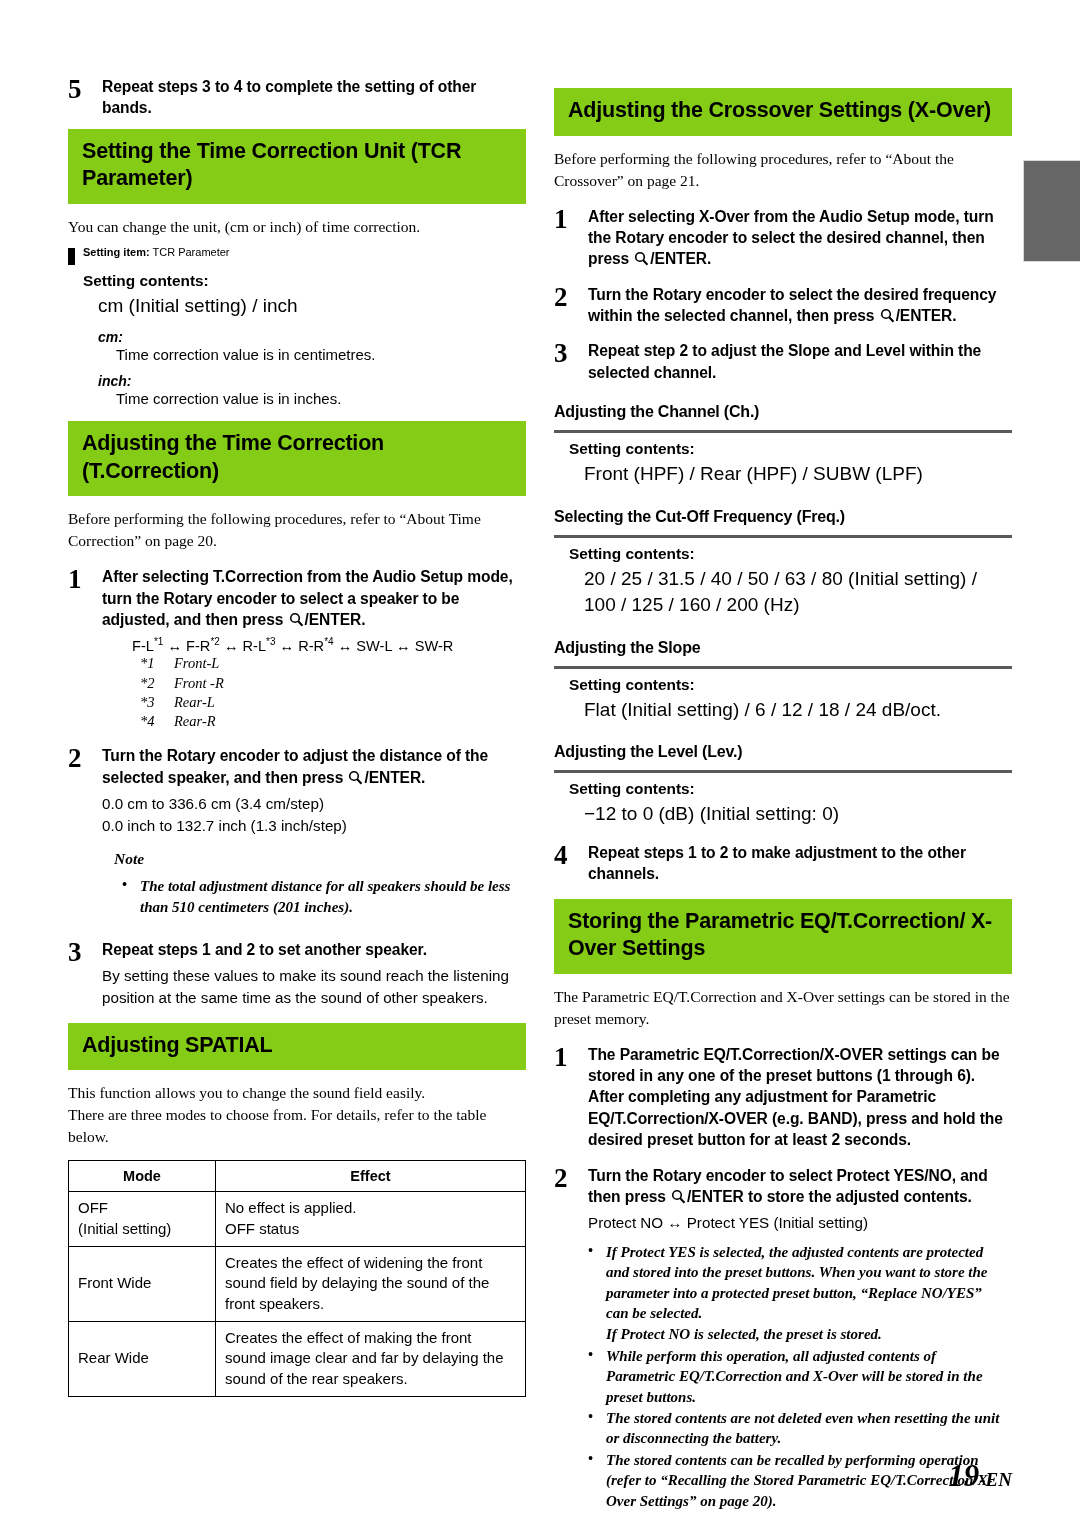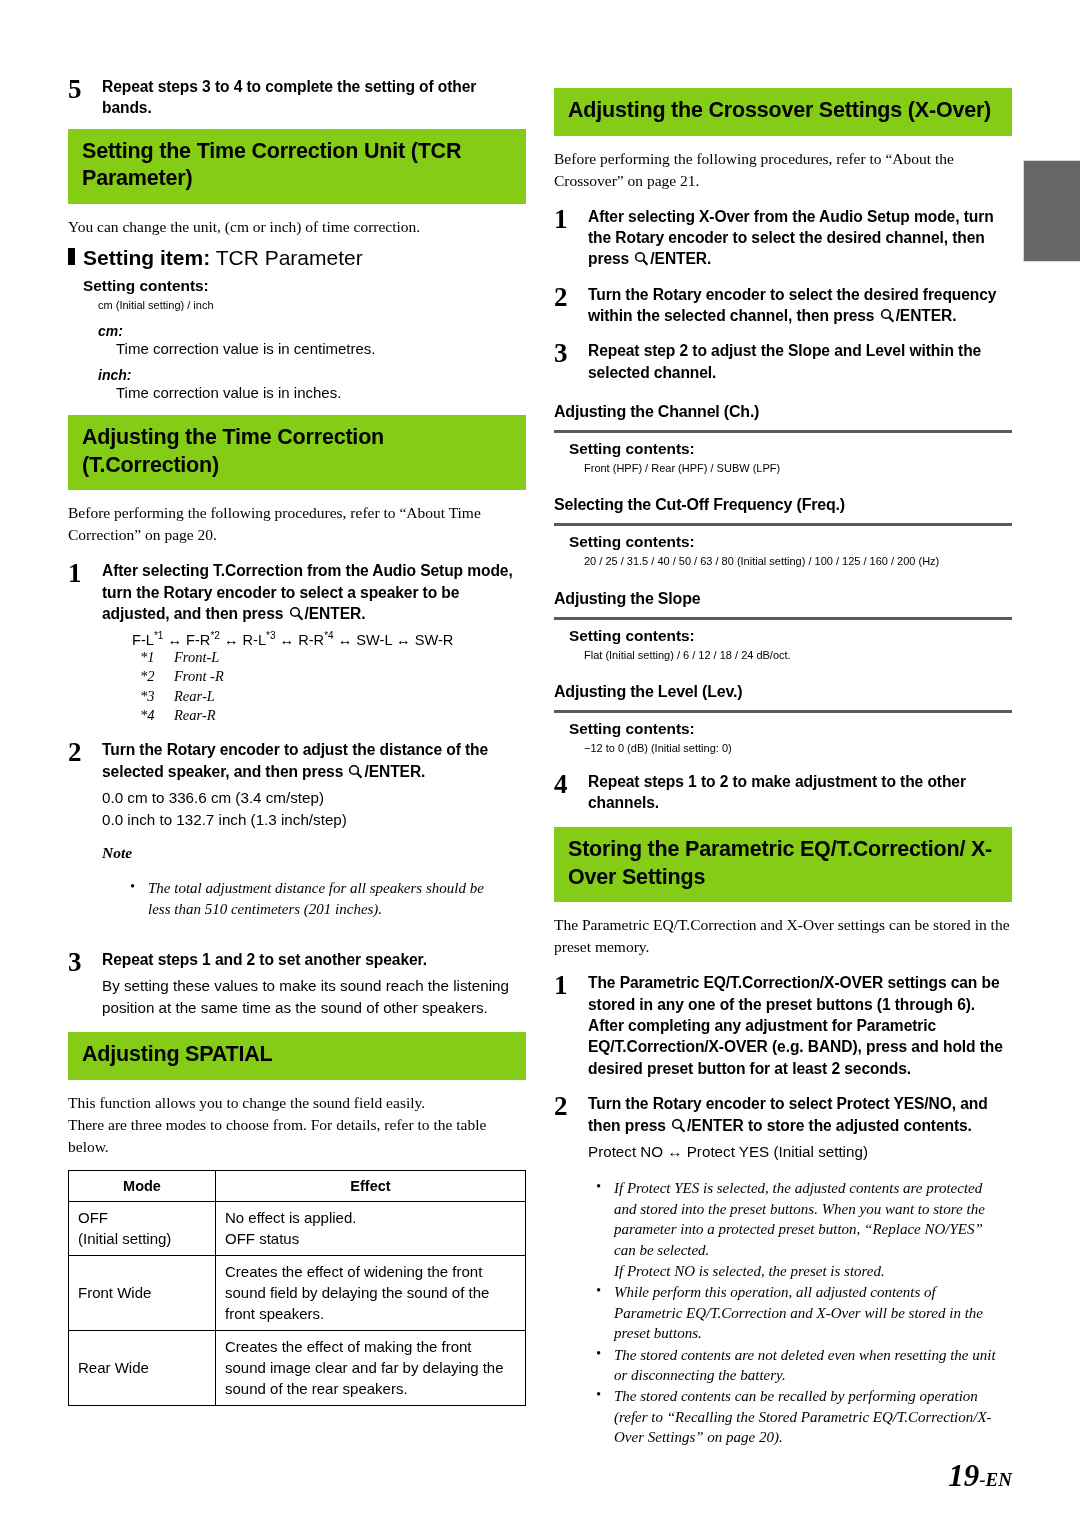--- a/index.html
+++ b/index.html
@@ -40,31 +40,31 @@
   .step { display:flex; margin:14px 0 0 0; }
   .step-num {
     font-family:"Liberation Serif", serif; font-weight:bold; font-size:27px;
     line-height:0.95; width:34px; flex:none; padding-top:1px;
   }
   .step-body { flex:1; }
   .step-text { font-weight:bold; font-size:15.6px; line-height:1.37; letter-spacing:-0.1px; }
   .step-sub { font-size:15.2px; line-height:1.42; margin-top:5px; }
 
   
-  .sitem { font-size:21px; margin:0 0 0 0; display:flex; align-items:flex-start; }
+  .sitem { font-size:11px; margin:0 0 0 0; display:flex; align-items:flex-start; }
   .sbar { display:inline-block; width:7px; height:17px; background:#000; margin:2px 8px 0 0; flex:none; }
   .sitem b { font-weight:bold; }
   .scontents { font-weight:bold; font-size:15.4px; margin:7px 0 0 15px; }
-  .svalue { font-size:11px; margin:3px 0 0 30px; line-height:1.4; }
+  .svalue { font-size:19px; margin:3px 0 0 30px; line-height:1.4; }
   .defterm { font-style:italic; font-weight:bold; font-size:14px; margin:10px 0 0 30px; }
   .defdesc { font-size:15px; margin:1px 0 0 48px; }
 
   
   .note-title { font-family:"Liberation Serif", serif; font-weight:bold; font-style:italic; font-size:15.5px; margin:14px 0 2px 14px; }
-  .note-list { margin:16px; padding:0; list-style:none; }
+  .note-list { margin:8px; padding:0; list-style:none;font-weight:bold; }
   .note-list li {
     font-family:"Liberation Serif", serif; font-style:italic; font-size:15px; line-height:1.36;
     position:relative; padding-left:30px; margin:0 0 1px 14px;
   }
   .note-list li:before { content:"\2022"; position:absolute; left:12px; top:-1px; font-size:14px; }
   .note-list li.nobullet { padding-left:30px; }
   .note-list li.nobullet:before { content:""; }
 
   
   table.spatial { border-collapse:collapse; width:100%; margin-top:12px;padding-left:12px; }
@@ -160,21 +160,21 @@
       <div class="step">
         <div class="step-num">2</div>
         <div class="step-body">
           <div class="step-text"><span>Turn the </span><b>Rotary encoder</b><span> to adjust the distance of the selected speaker, and then press </span><span class="ent"><svg width="15" height="15" viewBox="0 0 15 15">
                   <circle cx="6" cy="6" r="4.3" fill="none" stroke="#000" stroke-width="1.6"></circle>
                   <line x1="9.2" y1="9.2" x2="13.5" y2="13.8" stroke="#000" stroke-width="2"></line>
                 </svg></span><span>/ENTER.</span></div>
           <div class="step-sub">0.0 cm to 336.6 cm (3.4 cm/step)</div>
           <div class="step-sub" style="margin-top:0">0.0 inch to 132.7 inch (1.3 inch/step)</div>
 
-          <div class="note-title" style="margin-left:0">Note</div>
+          <div class="note-title" style="margin-left:12px">Note</div>
           <ul class="note-list">
             <li style="margin-left:0">The total adjustment distance for all speakers should be less than 510 centimeters (201 inches).</li>
           </ul>
         </div>
       </div>
 
       <div class="step">
         <div class="step-num">3</div>
         <div class="step-body">
           <div class="step-text">Repeat steps 1 and 2 to set another speaker.</div>

